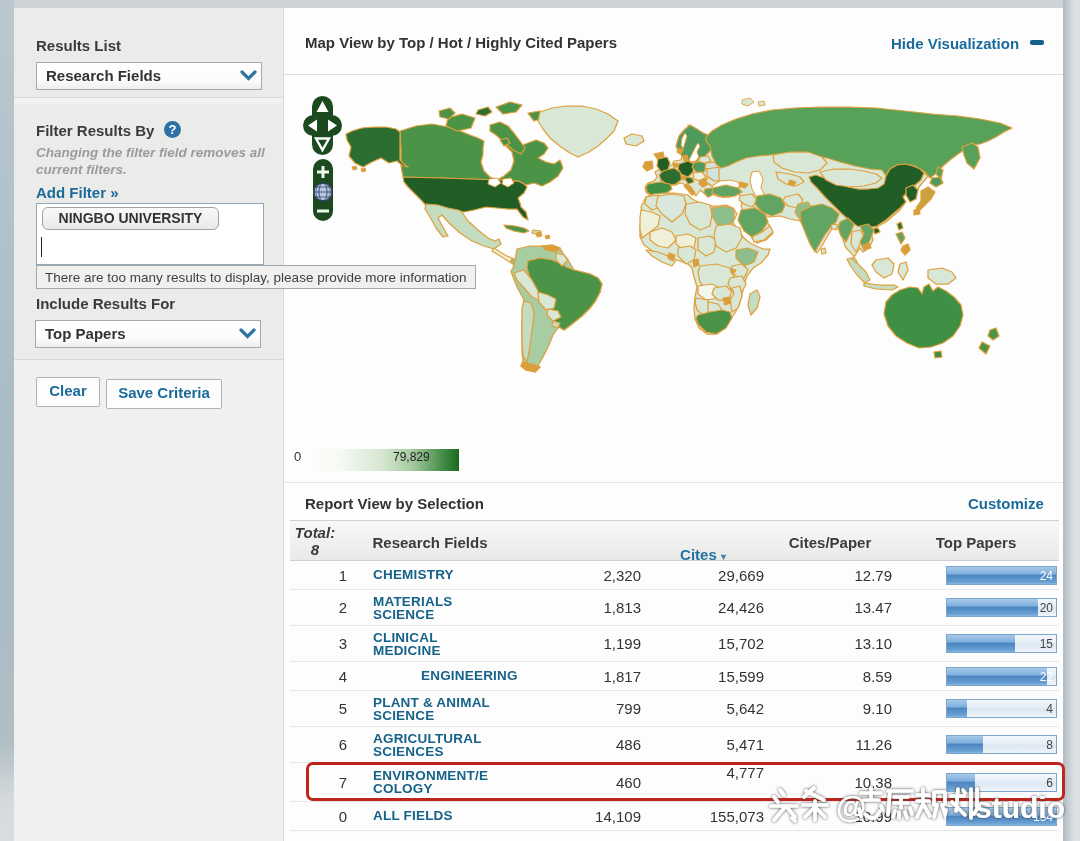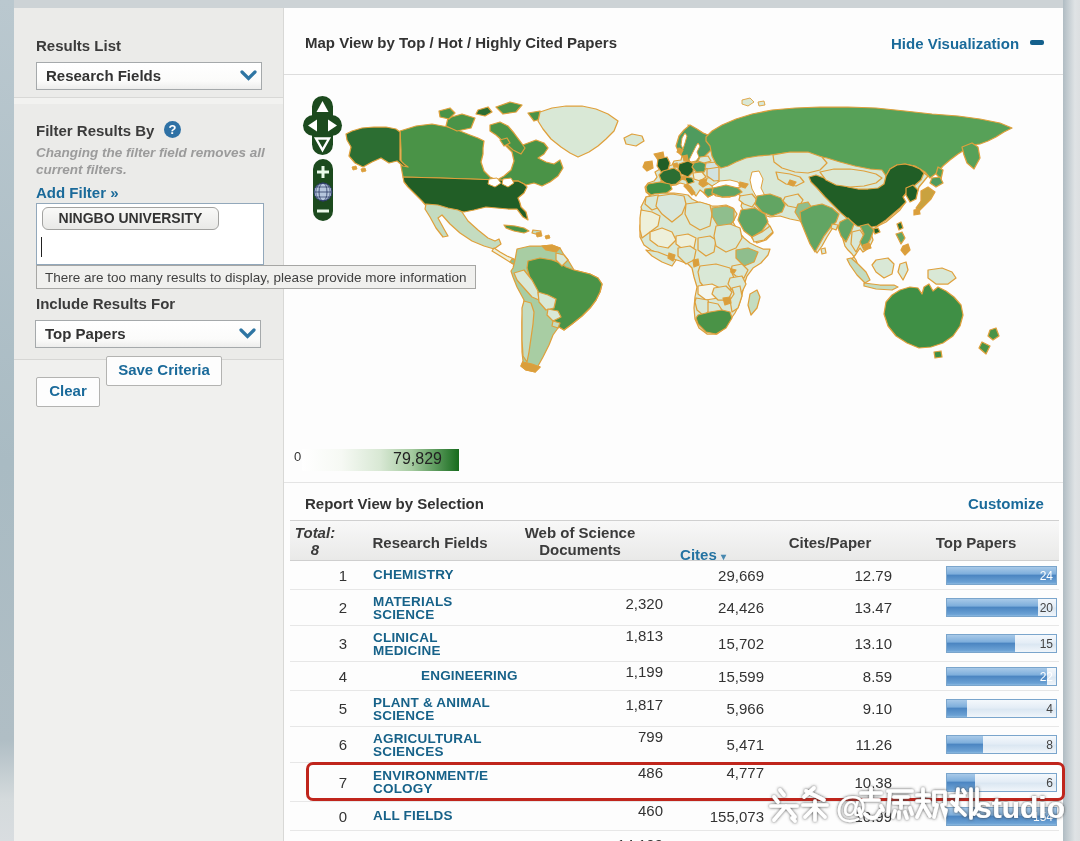--- a/index.html
+++ b/index.html
@@ -19,41 +19,41 @@
 .blue{color:#1a6a9a;}
 #qicon{left:164px;top:121px;width:17px;height:17px;border-radius:9px;background:#2e71a5;color:#fff;font-weight:bold;font-size:13px;text-align:center;line-height:17px;}
 #italic{left:36px;top:144px;width:230px;font-style:italic;font-weight:bold;font-size:13.5px;line-height:17px;color:#9b9b9b;}
 #addfilter{left:36px;top:184px;font-weight:bold;font-size:15px;}
 #inputbox{left:36px;top:203px;width:226px;height:60px;background:#fff;border:1px solid #92a8bb;}
 #tag{position:absolute;left:5px;top:3px;width:175px;height:21px;background:linear-gradient(180deg,#f9f9f8,#e9e9e7);border:1px solid #a2a2a0;border-radius:6px;text-align:center;font-weight:bold;font-size:14px;color:#333;line-height:21px;}
 #cursor{position:absolute;left:4px;top:33px;width:1px;height:20px;background:#222;}
 #tooltip{left:36px;top:265px;width:440px;height:24px;background:#f0f0ee;border:1px solid #a6a6a4;font-size:13.5px;color:#3f3f3f;line-height:24px;padding-left:8px;box-sizing:border-box;}
 #includefor{left:36px;top:295px;}
 #btnclear{left:36px;top:377px;width:62px;height:28px;}
-#btnsave{left:106px;top:356px;width:114px;height:28px;}
+#btnsave{left:106px;top:379px;width:114px;height:28px;}
 .btn{position:absolute;background:#fdfdfd;border:1px solid #b3b3b1;border-radius:2px;text-align:center;font-weight:bold;font-size:15px;color:#1a6a9a;line-height:26px;}
 #mainpanel{left:283px;top:8px;width:780px;height:833px;background:#fdfdfd;border-left:1px solid #ccc;}
 #maphead{left:305px;top:34px;font-weight:bold;font-size:15px;color:#333;}
 #hideviz{left:891px;top:35px;font-weight:bold;font-size:15px;}
 #hidedash{left:1030px;top:40px;width:14px;height:4.5px;border-radius:2px;background:#14608c;}
 #mapdivider{left:284px;top:74px;width:779px;height:1px;background:#ddd;}
 #legend{left:302px;top:449px;width:157px;height:22px;background:linear-gradient(90deg,#ffffff 0%,#f6f9f4 25%,#d8e8d4 50%,#a5cba0 70%,#4e9150 88%,#176b1d 100%);}
 #leg0{left:294px;top:449px;font-size:13px;color:#333;}
-#legmax{left:393px;top:450px;font-size:16px;color:#222;}
+#legmax{left:393px;top:450px;font-size:12px;color:#222;}
 #repdivider{left:284px;top:482px;width:779px;height:1px;background:#e4e4e4;}
 #rephead{left:305px;top:495px;font-weight:bold;font-size:15px;color:#333;}
 #customize{left:968px;top:495px;font-weight:bold;font-size:15px;}
 
 #thead{left:290px;top:520px;width:769px;height:41px;background:linear-gradient(180deg,#f8f8f8,#e9e9e8);border-top:1px solid #d0d0d0;border-bottom:1px solid #cfcfcf;box-sizing:border-box;}
 .th{position:absolute;font-weight:bold;font-size:15px;color:#3b3b3b;text-align:center;}
 .row{position:absolute;left:290px;width:769px;border-bottom:1px solid #e7e7e7;box-sizing:border-box;}
 .num{position:absolute;font-size:15px;color:#333;text-align:right;}
 .rn{position:absolute;left:297px;width:50px;font-size:15px;color:#333;text-align:right;}
 .fld{position:absolute;left:373px;font-weight:bold;font-size:13.5px;line-height:13px;color:#176289;letter-spacing:0.2px;}
-.c1{left:512px;width:151px;margin-top:28px;}
+.c1{left:490px;width:151px;}
 .c2{left:614px;width:150px;}
 .c3{left:742px;width:150px;}
 .bar{position:absolute;left:946px;width:111px;height:19px;border:1px solid #7aa5cc;background:linear-gradient(180deg,#f4f8fc,#e4edf6 45%,#dbe7f2 55%,#f0f5fa);box-sizing:border-box;}
 .fill{position:absolute;left:0;top:0;height:17px;background:linear-gradient(180deg,#a8c9e8 0%,#7fafdc 40%,#4c86c2 50%,#6ba1d4 90%,#8ab8e0 100%);}
 .bv{position:absolute;right:3px;top:2px;font-size:12px;color:#444;}
 .bvw{position:absolute;right:3px;top:2px;font-size:12px;color:#fff;}
 #redbox{left:306px;top:762px;width:753px;height:33px;border:3px solid #c0251c;border-radius:7px;}
 #watermark{left:762px;top:778px;width:312px;height:52px;}
 </style>
 </head>
@@ -294,21 +294,20 @@
 <div class="abs" id="leg0">0</div>
 <div class="abs" id="legmax">79,829</div>
 
 <div class="abs" id="repdivider"></div>
 <div class="abs" id="rephead">Report View by Selection</div>
 <div class="abs blue" id="customize">Customize</div>
 
 <div class="abs" id="thead">
   <div class="th" style="left:2px;width:46px;top:3px;font-style:italic;">Total:<br>8</div>
   <div class="th" style="left:60px;width:160px;top:13px;">Research Fields</div>
-  <div class="th" style="left:200px;width:180px;top:3px;">Web of Science<br>Documents</div>
   <div class="th" style="left:373px;width:80px;top:13px;color:#2473a2;margin-top:12px;">Cites <span style="font-size:10px;color:#4888b0;">▾</span></div>
   <div class="th" style="left:465px;width:150px;top:13px;">Cites/Paper</div>
   <div class="th" style="left:616px;width:140px;top:13px;">Top Papers</div>
 </div>
 <div class="row" style="top:561px;height:29px;"></div>
 <div class="rn" style="top:567px;">1</div>
 <div class="fld" style="top:568px;">CHEMISTRY</div>
 <div class="num c1" style="top:567px;">2,320</div>
 <div class="num c2" style="top:567px;">29,669</div>
 <div class="num c3" style="top:567px;">12.79</div>
@@ -343,21 +342,21 @@
 <div class="num c2" style="top:668px;">15,599</div>
 <div class="num c3" style="top:668px;">8.59</div>
 <div class="bar" style="top:667px;">
     <div class="fill" style="width:100px;"></div>
     <div class="bvw">22</div>
   </div>
 <div class="row" style="top:691px;height:36px;"></div>
 <div class="rn" style="top:700px;">5</div>
 <div class="fld" style="top:696px;">PLANT &amp; ANIMAL<br>SCIENCE</div>
 <div class="num c1" style="top:700px;">799</div>
-<div class="num c2" style="top:700px;">5,966</div>
+<div class="num c2" style="top:700px;">5,642</div>
 <div class="num c3" style="top:700px;">9.10</div>
 <div class="bar" style="top:699px;">
     <div class="fill" style="width:20px;"></div>
     <div class="bv">4</div>
   </div>
 <div class="row" style="top:727px;height:36px;"></div>
 <div class="rn" style="top:736px;">6</div>
 <div class="fld" style="top:732px;">AGRICULTURAL<br>SCIENCES</div>
 <div class="num c1" style="top:736px;">486</div>
 <div class="num c2" style="top:736px;">5,471</div>

